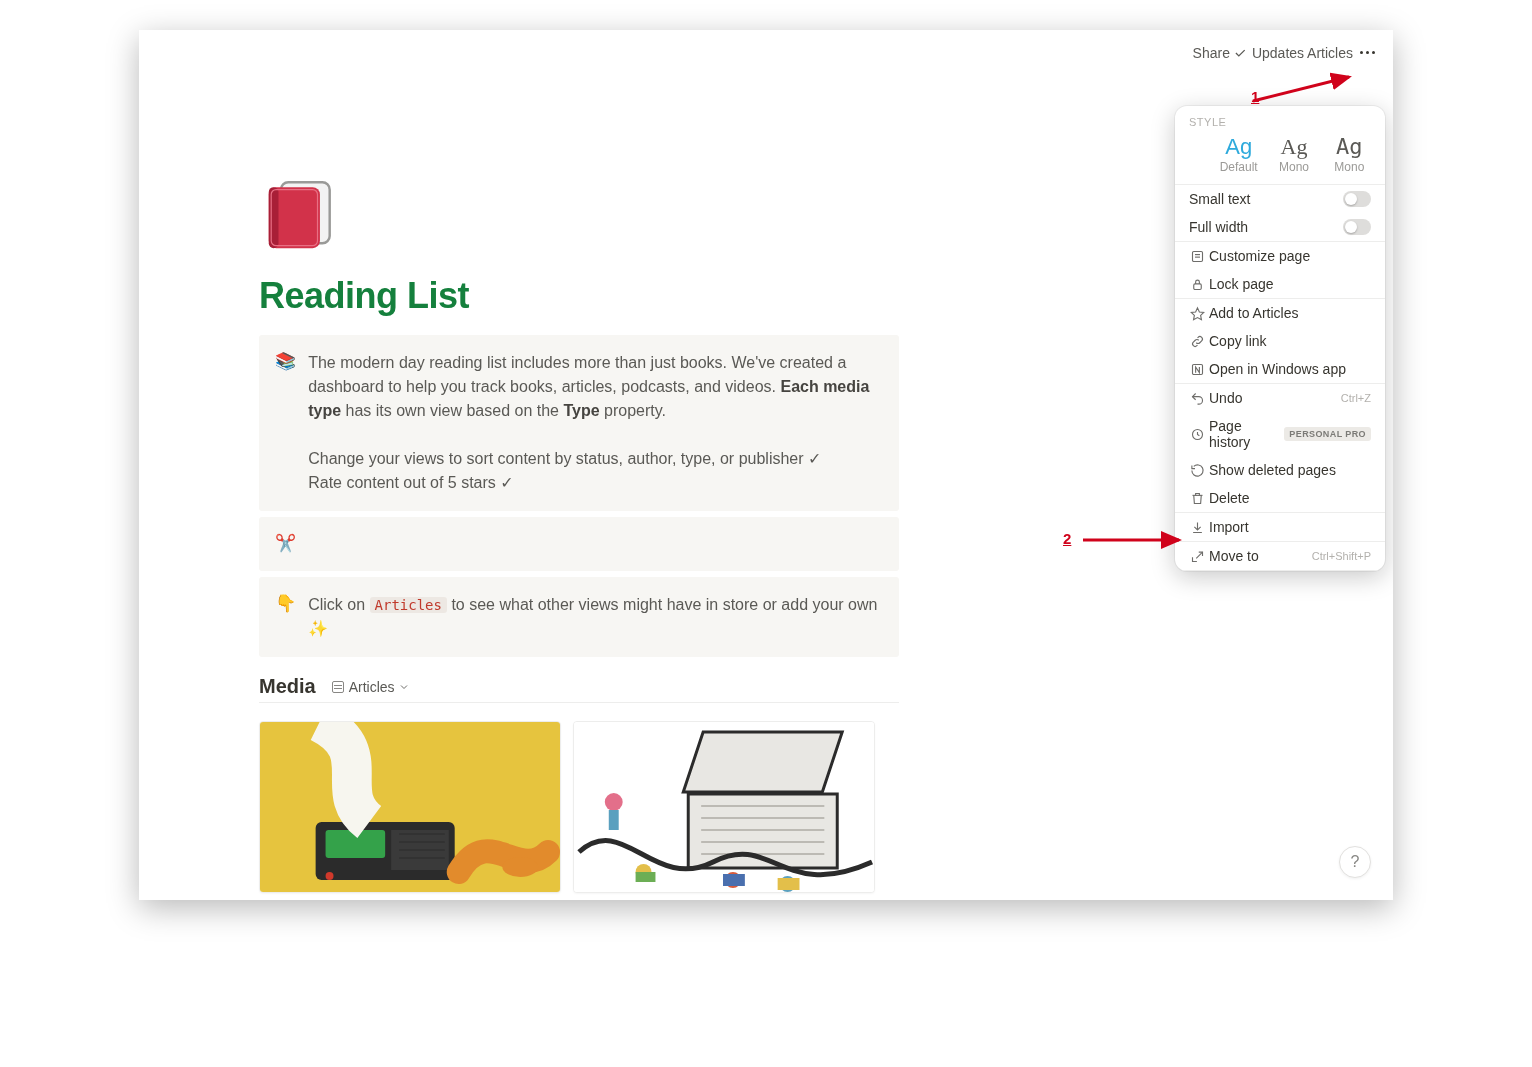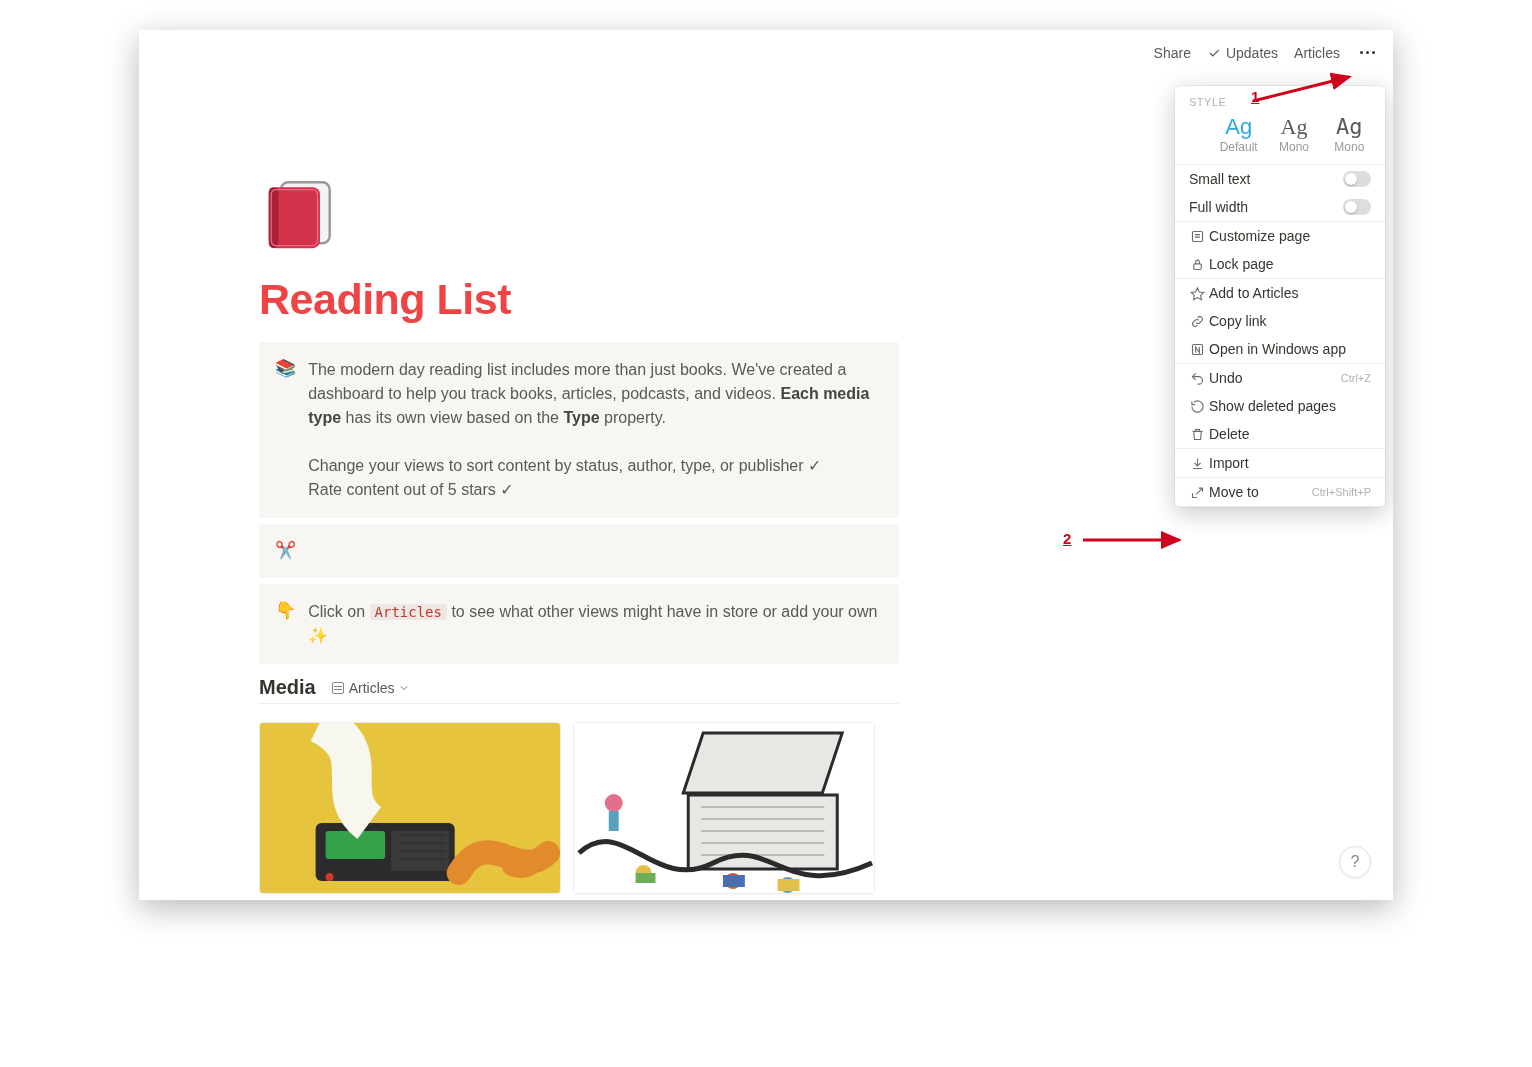--- a/index.html
+++ b/index.html
@@ -37,40 +37,40 @@
     box-shadow:0 8px 30px rgba(0,0,0,0.28);
     overflow:hidden;
   }
   
   .header{
     height:45px;
     display:flex;
     align-items:center;
     justify-content:flex-end;
     padding:0 14px;
-    gap:16px;
+    gap:3px;
     font-size:14px;
   }
   .header-item{display:flex;align-items:center;gap:5px;cursor:pointer;color:#5a5955;}
   .header-item svg{stroke:#5a5955;}
   .dots{display:flex;gap:3px;padding:4px;cursor:pointer;}
   .dots span{width:3px;height:3px;border-radius:50%;background:#37352f;}
   
   .content{
     width:640px;
     margin-left:120px;
     padding-top:100px;
   }
   .page-icon{width:78px;height:78px;margin-bottom:22px;}
   h1.page-title{
-    font-size:43px;
+    font-size:36px;
     font-weight:700;
     margin:0 0 18px 0;
     letter-spacing:-0.5px;
-    color:#ef4444;
+    color:#15803d;
   }
   .callout{
     background:var(--callout);
     border-radius:3px;
     padding:16px 18px 16px 16px;
     display:flex;
     gap:12px;
     font-size:16px;
     line-height:1.5;
     margin-bottom:6px;
@@ -82,21 +82,21 @@
     background:var(--code-bg);
     color:var(--code-fg);
     padding:0 5px;
     border-radius:3px;
     font-size:14px;
     font-family:SFMono-Regular,Consolas,monospace;
   }
   .callout strong{color:#464440;}
   .section-head{
     display:flex;align-items:center;gap:12px;
-    margin-top:12px;
+    margin-top:18px;
     border-bottom:1px solid var(--divider);
     padding-bottom:4px;
   }
   .section-head .h{font-size:20px;font-weight:600;}
   .view-chip{
     display:flex;align-items:center;gap:5px;
     font-size:14px;color:#5a5955;cursor:pointer;
     padding:2px 4px;border-radius:3px;
   }
   .view-chip .glyph{border:1.4px solid #888784;border-radius:2px;width:12px;height:12px;position:relative;}
@@ -110,25 +110,25 @@
     border-radius:4px;
     overflow:hidden;
     background:#fff;
     cursor:pointer;
     box-shadow:0 1px 2px rgba(15,15,15,0.04);
   }
   .thumb{height:170px;}
   
   .menu{
     position:absolute;
-    top:56px;
+    top:76px;
     right:8px;
     width:210px;
     background:#fff;
-    border-radius:5px;
+    border-radius:12px;
     box-shadow:0 0 0 1px rgba(15,15,15,0.05),0 6px 24px rgba(15,15,15,0.22);
     font-size:14px;
     color:#37352f;
     overflow:hidden;
   }
   .menu .caption{
     font-size:11px;
     letter-spacing:0.5px;
     color:var(--faint);
     padding:10px 14px 2px;
@@ -363,20 +363,30 @@
             <polyline points="9 14 4 9 9 4"></polyline>
             <path d="M4 9h10a6 6 0 0 1 0 12h-2"></path>
           </svg>
         </span>
       <span class="grow">Undo</span>
       <span class="hint">Ctrl+Z</span>
     </div>
     <div class="menu-item">
       <span class="ico">
           <svg width="15" height="15" viewBox="0 0 24 24" fill="none" stroke="currentColor" stroke-width="1.8">
+            <circle cx="12" cy="12" r="8"></circle>
+            <polyline points="12 8 12 12 15 14"></polyline>
+          </svg>
+        </span>
+      <span class="grow">Page history</span>
+      <span class="badge">PERSONAL PRO</span>
+    </div>
+    <div class="menu-item">
+      <span class="ico">
+          <svg width="15" height="15" viewBox="0 0 24 24" fill="none" stroke="currentColor" stroke-width="1.8">
             <path d="M3 12a9 9 0 1 0 3-6.7"></path>
             <polyline points="3 4 3 9 8 9"></polyline>
           </svg>
         </span>
       <span class="grow">Show deleted pages</span>
     </div>
     <div class="menu-item">
       <span class="ico">
           <svg width="15" height="15" viewBox="0 0 24 24" fill="none" stroke="currentColor" stroke-width="1.8">
             <polyline points="4 7 20 7"></polyline>

